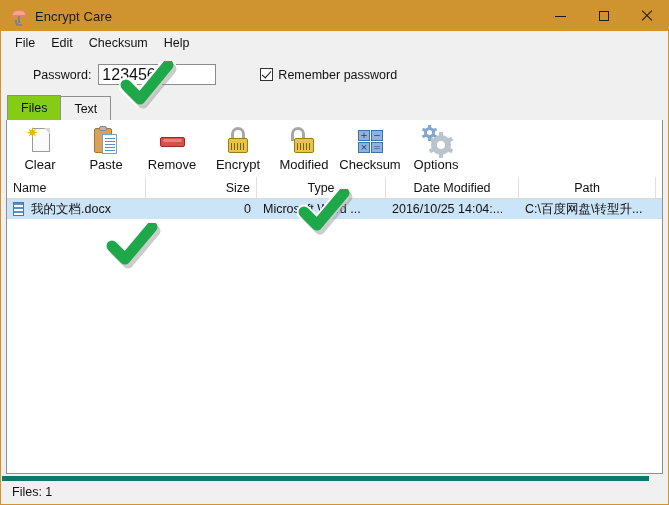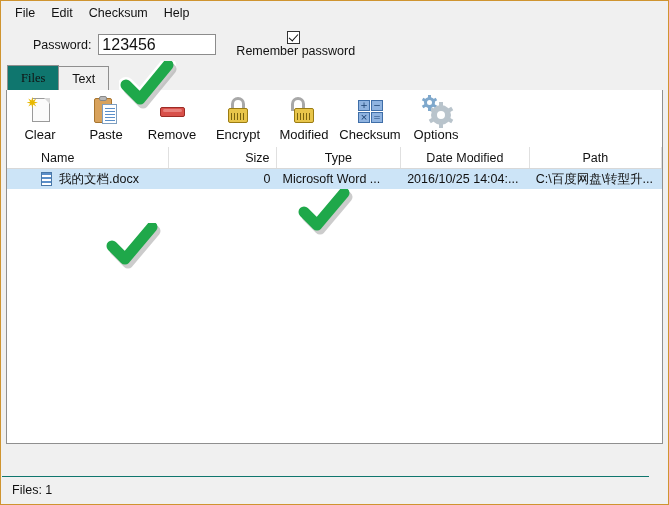--- a/index.html
+++ b/index.html
@@ -121,22 +121,21 @@
     border: 1px solid #8c8c8c;
     background: #ffffff;
     font-family: "Liberation Sans", sans-serif;
     font-size: 16px;
     color: #111;
     padding: 0 3px;
     outline: none;
   }
   #remember-wrap {
     display: flex; align-items: center;
-    margin-left: 20px;
-    flex-direction: column;
+    margin-left: 44px;
   }
   .cbbox {
     width: 13px; height: 13px;
     border: 1px solid #333;
     background: #fff;
     position: relative;
     box-sizing: border-box;
     margin-right: 5px;
   }
   .cbbox.checked:after {
@@ -167,25 +166,24 @@
     border-bottom: none;
     display: flex; align-items: center;
     padding: 0 13px;
     font-size: 12.5px;
     color: #111;
     background: #f0f0f0;
     cursor: default;
     margin-right: -1px;
   }
   .tab.active {
-    background: #0f766e;
+    background: #84cc16;
     height: 25px;
     position: relative;
     z-index: 3;
-    font-family: Liberation Serif, serif;
   }
 
   
   #panel {
     margin: 0 5px;
     height: 355px;
     box-sizing: border-box;
     border: 1px solid #8f8f8f;
     background: #ffffff;
     position: relative;
@@ -363,21 +361,21 @@
   .hcell {
     font-size: 12.5px; color: #111;
     display: flex; align-items: center;
     border-right: 1px solid #e0e0e0;
     box-sizing: border-box;
     padding: 0 6px;
     cursor: default;
   }
   .hcell.ralign { justify-content: flex-end; }
   .hcell.calign { justify-content: center; }
-  .col-name { width: 139px; margin-left: 28px; }
+  .col-name { width: 139px; }
   .col-size { width: 111px; }
   .col-type { width: 129px; }
   .col-date { width: 133px; }
   .col-path { width: 137px; }
 
   #list-body { position: absolute; left:0; right:0; top: 22px; bottom: 0; background: #ffffff; border-radius: 13px; }
   .row {
     display: flex;
     height: 20px;
     align-items: center;
@@ -411,40 +409,59 @@
     width: 9px; height: 12px;
     background: linear-gradient(#5b8fc9 0 2px, #fff 2px 4px, #5b8fc9 4px 6px, #fff 6px 8px, #5b8fc9 8px 10px, #fff 10px 12px);
   }
 
   
   #statusbar {
     position: absolute;
     left: 1px; right: 19px; bottom: 1px;
     height: 27px;
     background: #f0f0f0;
-    border-top: 1px solid #0f766e;
+    border-top: 5px solid #0f766e;
     display: flex; align-items: center;
     padding-left: 10px;
     box-sizing: border-box;
   }
   #status-text { font-size: 12.5px; color: #111; }
 
   
   .annot-check {
     position: absolute;
     pointer-events: none;
     z-index: 50;
   }
   .annot-check svg { display: block; }
 </style>
 </head>
 <body>
 
 <div id="window">
 
+  <div id="titlebar">
+    <div id="app-icon">
+      <div class="canopy"></div>
+      <div class="handle"></div>
+      <div class="hook"></div>
+    </div>
+    <div id="title-text">Encrypt Care</div>
+    <div id="winbtns">
+      <div class="winbtn">
+          <span class="gl min-gl"></span>
+        </div>
+      <div class="winbtn">
+          <span class="gl max-gl"></span>
+        </div>
+      <div class="winbtn">
+          <span class="gl close-gl"></span>
+        </div>
+    </div>
+  </div>
 
   <div id="menubar">
     <div class="menu-item">File</div>
     <div class="menu-item">Edit</div>
     <div class="menu-item">Checksum</div>
     <div class="menu-item">Help</div>
   </div>
 
   <div id="pwrow">
     <span id="pwlabel">Password:</span>

